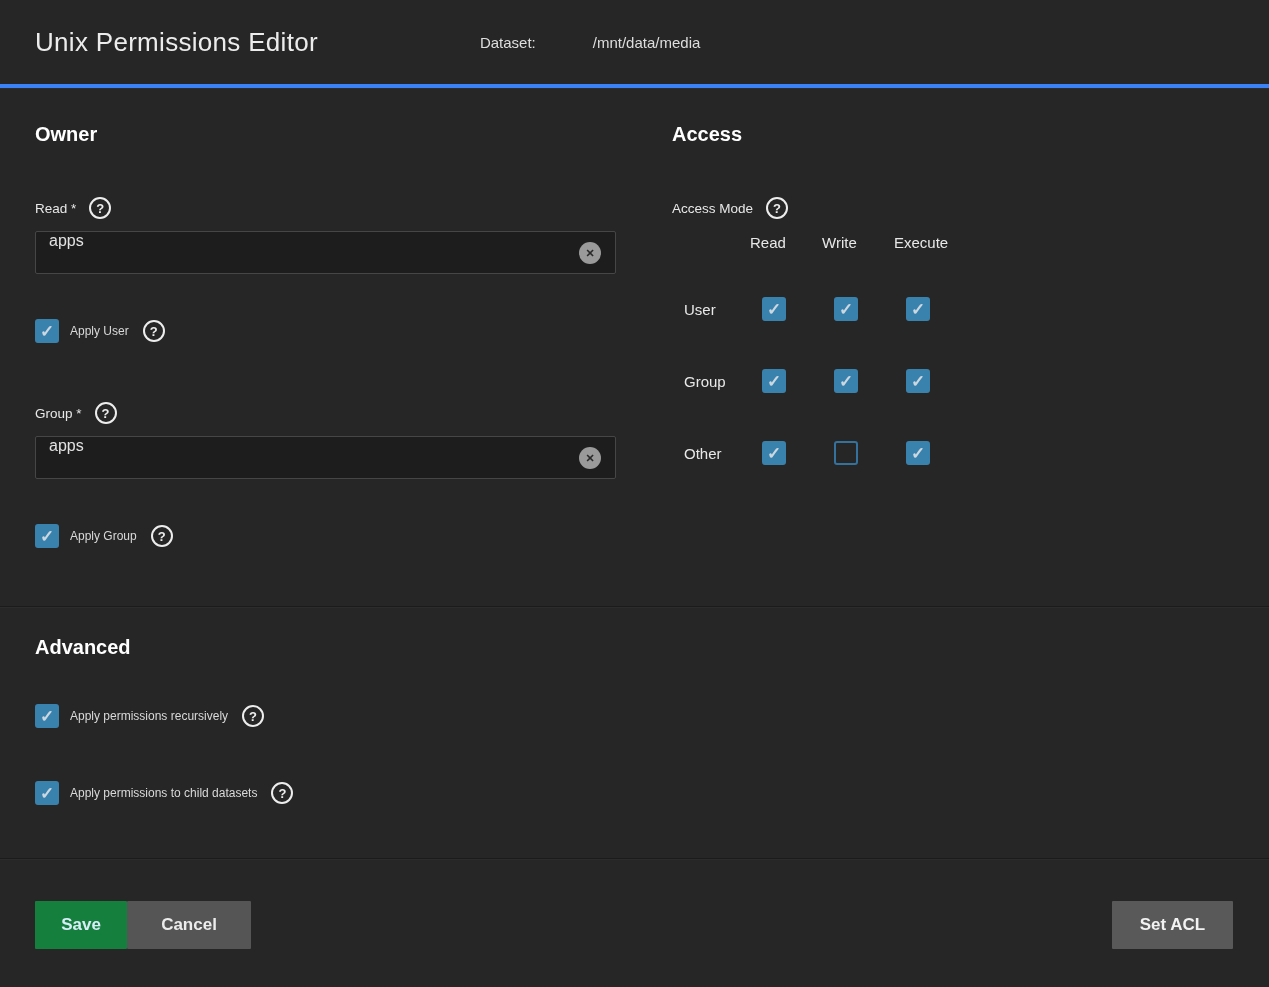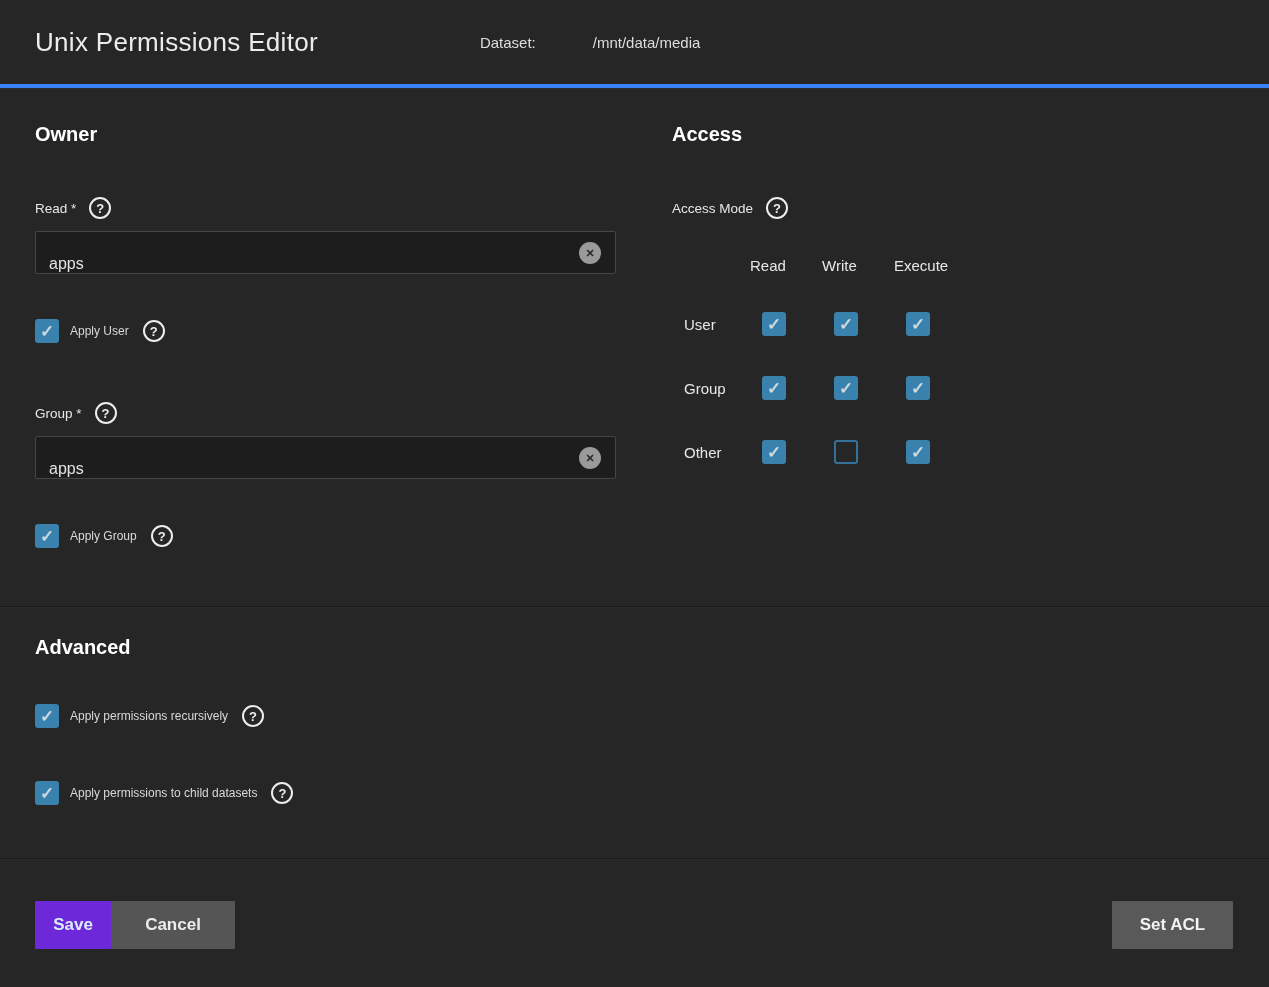--- a/index.html
+++ b/index.html
@@ -77,21 +77,21 @@
   }
 
   
   .text-input {
     position: relative;
     width: 581px; height: 43px;
     background: #1d1d1d;
     border: 1px solid #464646;
     border-radius: 2px;
     display: flex;
-    align-items: flex-end;
+    align-items: flex-start;
     padding: 0 44px 0 13px;
     margin-bottom: 45px;
   }
   .text-input .value { font-size: 16px; color: #e2e2e2; }
   .clear-btn {
     position: absolute;
     right: 14px; top: 50%;
     transform: translateY(-50%);
     width: 22px; height: 22px;
     border: none;
@@ -142,24 +142,24 @@
     font-size: 12px;
     color: #d9d9d9;
   }
   .checkbox-row .help-icon { margin-left: 14px; }
 
   .apply-user-row  { margin-bottom: 59px; }
   .apply-group-row { }
 
   
   .perm-grid {
-    margin-top: 38px;
+    margin-top: 15px;
     display: grid;
     grid-template-columns: 90px 72px 72px 72px;
-    row-gap: 0;
+    row-gap: 8px;
   }
   .perm-grid .col-header {
     font-size: 15px;
     color: #e8e8e8;
     height: 18px;
     margin-bottom: 37px;
     position: relative;
     left: -12px;
     white-space: nowrap;
   }
@@ -201,22 +201,22 @@
   .btn {
     height: 48px;
     border: none;
     border-radius: 1px;
     font-family: "Liberation Sans", sans-serif;
     font-size: 17px;
     font-weight: 700;
     cursor: pointer;
   }
   .btn-save {
-    width: 76px;
-    background: #6d28d9;
+    width: 92px;
+    background: #15803d;
     color: #d9edf9;
   }
   .btn-cancel {
     width: 124px;
     background: #555555;
     color: #ececec;
   }
   .btn-setacl {
     width: 121px;
     margin-left: auto;

